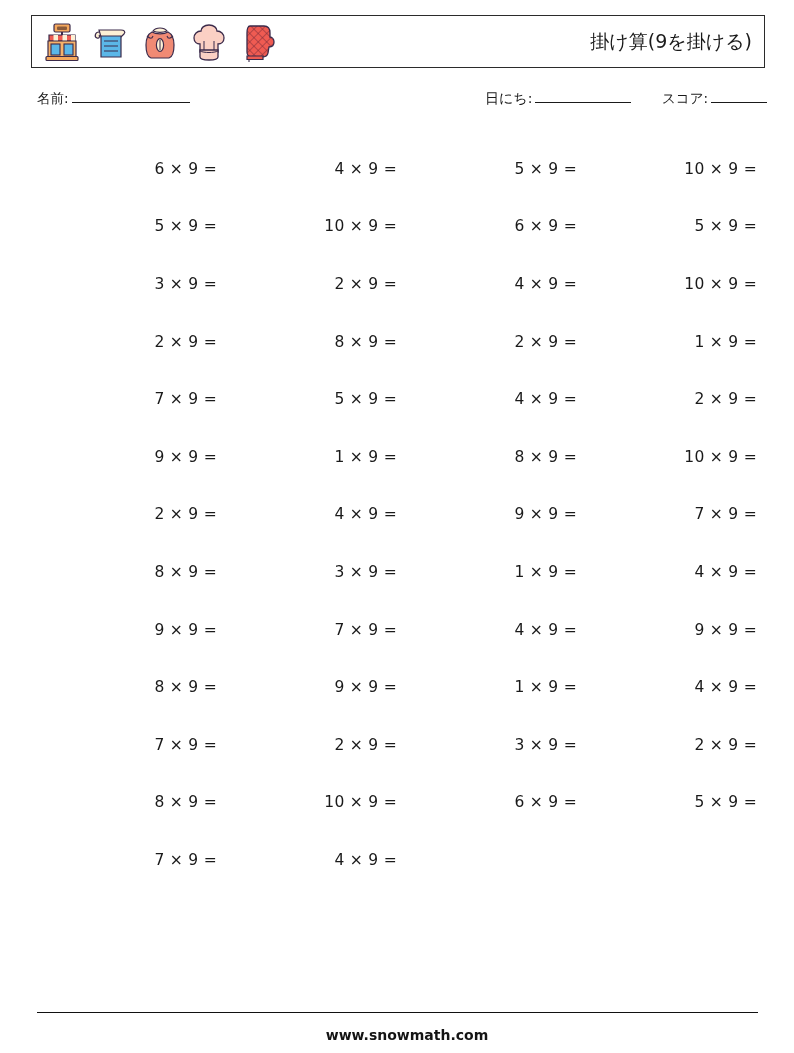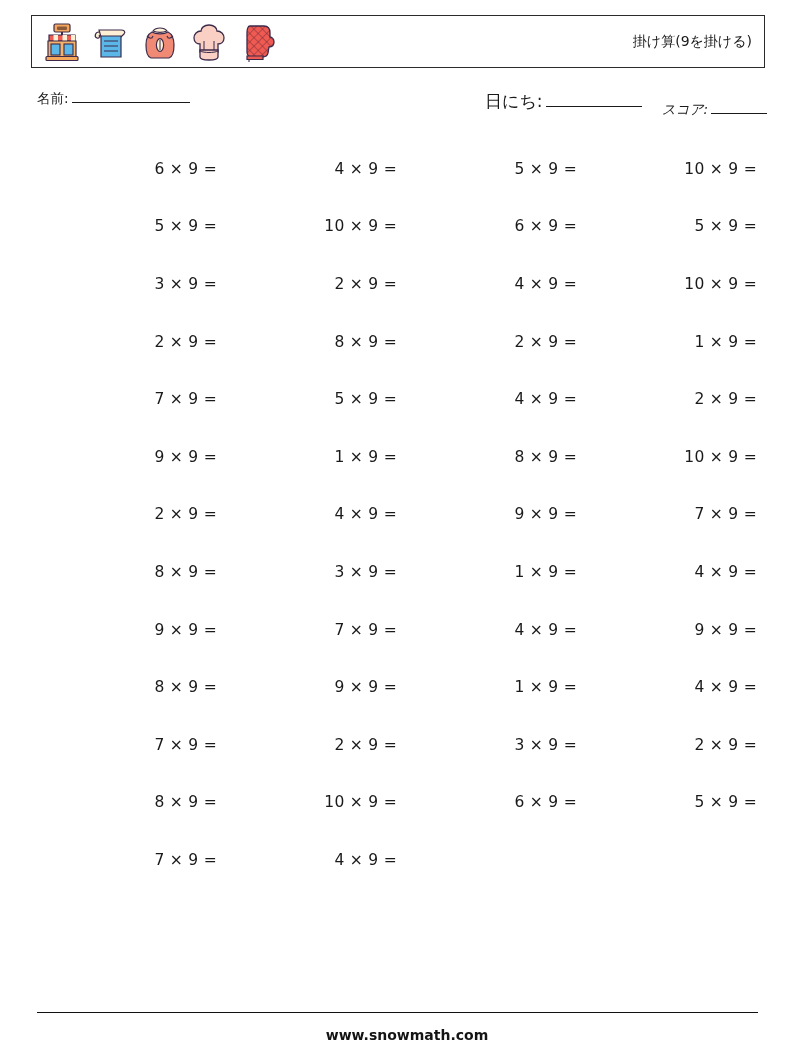--- a/index.html
+++ b/index.html
@@ -42,21 +42,21 @@
     gap: 7px;
   }
   .icon-slot {
     width: 42px;
     height: 44px;
     display: block;
   }
   .icon-slot svg { display: block; }
 
   .worksheet-title {
-    font-size: 14px;
+    font-size: 19px;
     color: #1a1a1a;
     letter-spacing: 0px;
     white-space: nowrap;
     padding-right: 2px;
     font-family: "DejaVu Sans", sans-serif;
   }
 
   
   .info-row {
     position: absolute;
@@ -70,32 +70,31 @@
     left: 37px;
     top: 0;
     font-size: 13.5px;
     white-space: nowrap;
     font-family: "DejaVu Sans", sans-serif;
   }
   .info-date {
     position: absolute;
     left: 485px;
     top: 0;
-    font-size: 17px;
+    font-size: 14px;
     white-space: nowrap;
     font-family: "DejaVu Sans", sans-serif;
   }
   .info-score {
     position: absolute;
     left: 662px;
-    top: 11px;
+    top: 0;
     font-size: 13.5px;
     white-space: nowrap;
     font-family: "DejaVu Sans", sans-serif;
-    font-style: italic;
   }
   .blank-line {
     display: inline-block;
     border-bottom: 1.3px solid #1a1a1a;
     vertical-align: baseline;
     margin-left: 3px;
   }
   .bl-name { width: 118px; }
   .bl-date { width: 96px; }
   .bl-score { width: 56px; }

